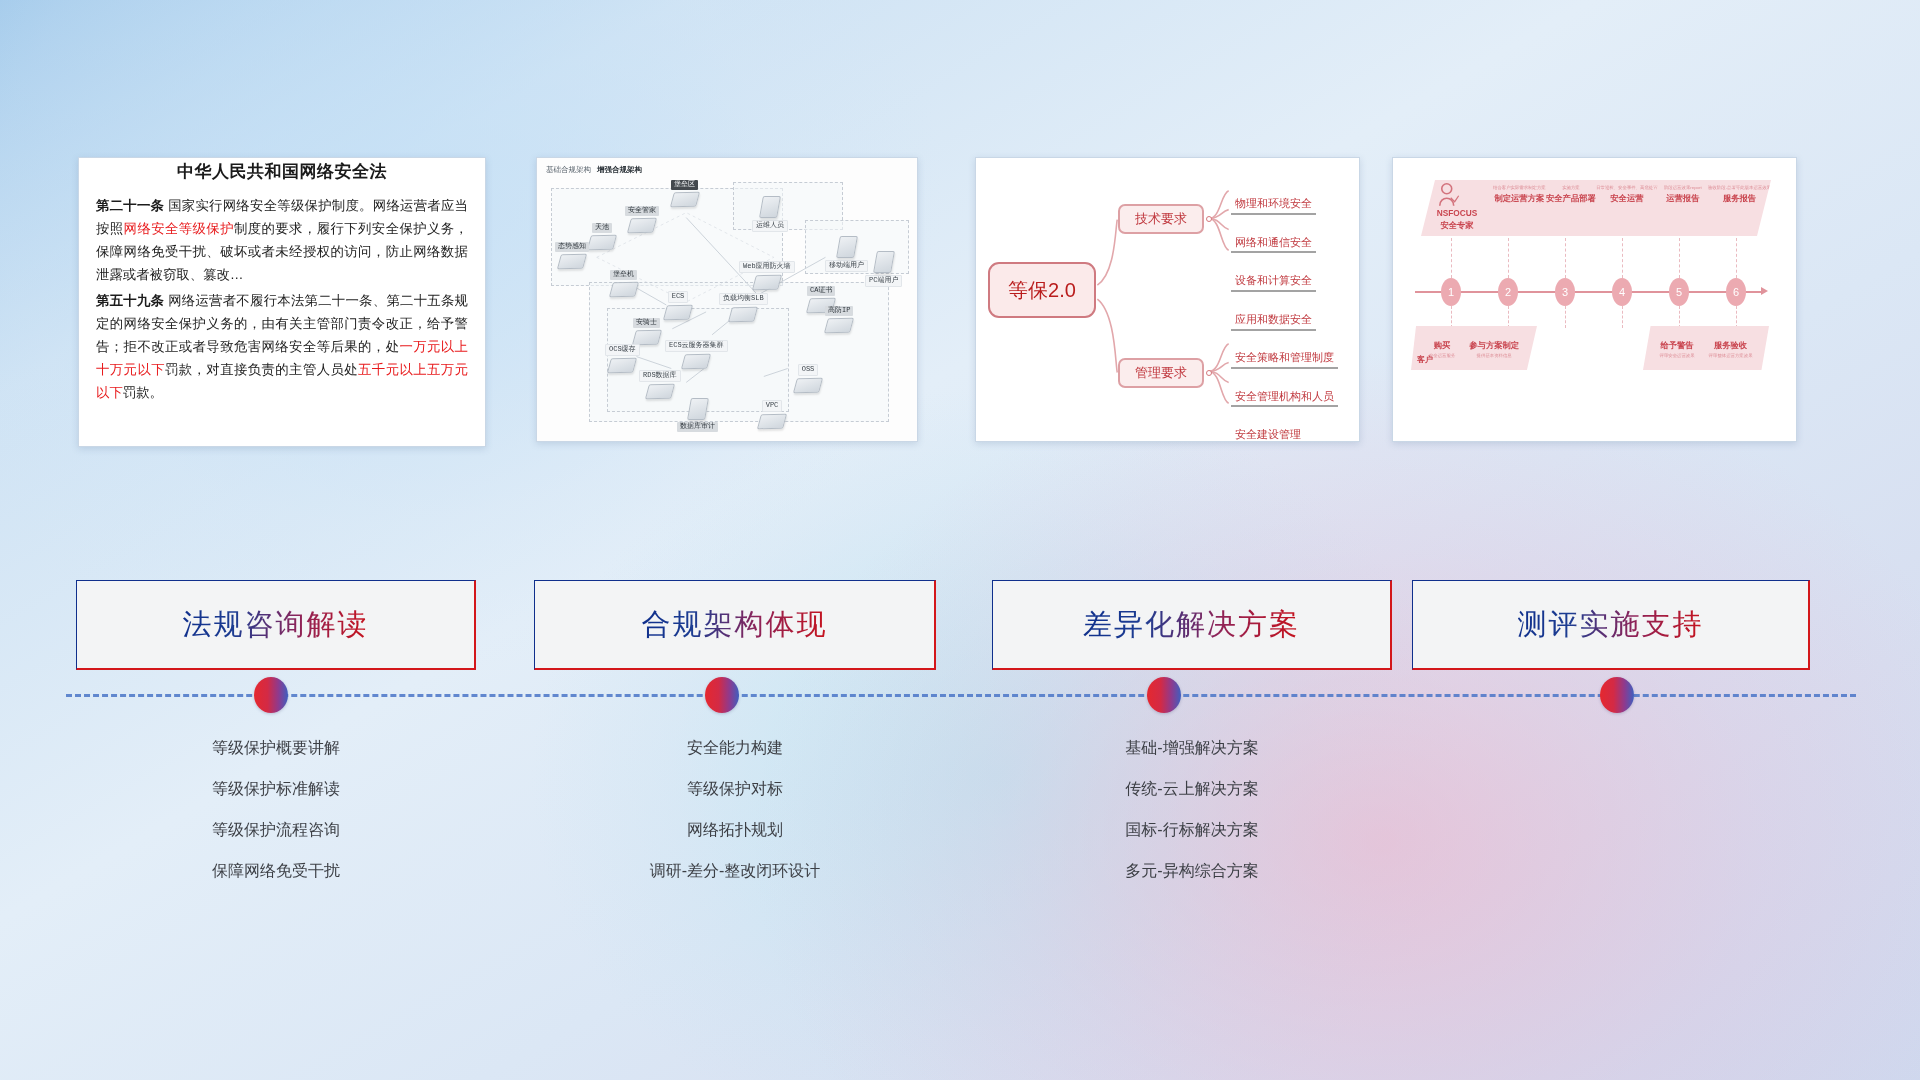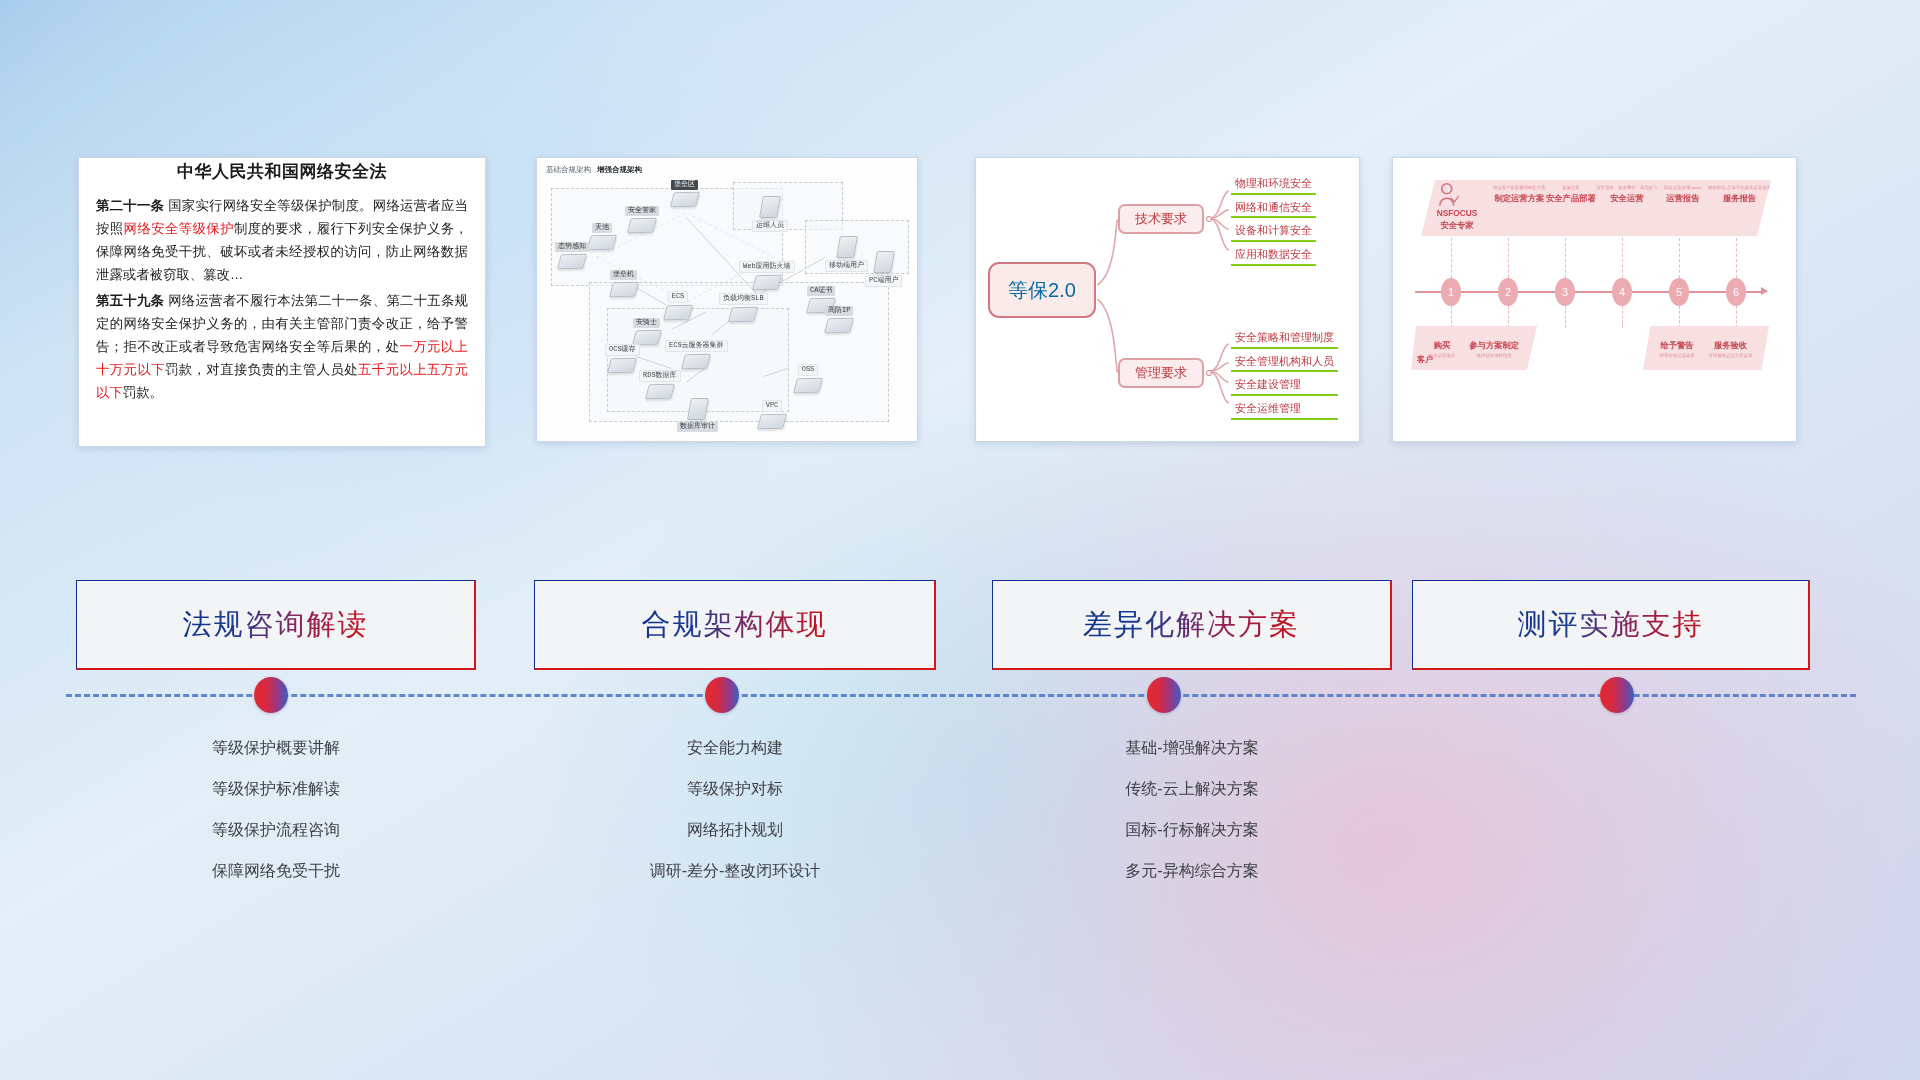--- a/index.html
+++ b/index.html
@@ -69,35 +69,36 @@
   .arch-lbl.plain { background: #f3f5f7; color: #3b434a; border: 1px solid #e2e6ea; }
   .arch-lbl.dark { background: #44494e; color: #f2f4f6; }
   .arch-lbl.under { margin-bottom: 0; margin-top: 2px; }
 
   
   .mind { position: relative; width: 100%; height: 100%; background: #fff; }
   .mind-core {
     position: absolute; left: 12px; top: 104px; width: 108px; height: 56px;
     border: 2.5px solid #cf7a80; border-radius: 11px; background: #fbeaea;
     display: flex; align-items: center; justify-content: center;
-    font-size: 20px; color: #0369a1;
+    font-size: 20px; color: #b91c1c;
   }
   .mind-br {
     position: absolute; width: 86px; height: 30px;
     border: 2px solid #dda0a4; border-radius: 7px; background: #fbeded;
     display: flex; align-items: center; justify-content: center;
     font-size: 13px; color: #c0393f;
   }
   #mind-tech { left: 142px; top: 46px; }
   #mind-mgmt { left: 142px; top: 200px; }
   .mind-leafgrp { position: absolute; }
   .mind-leaf {
     font-size: 11px; color: #c0393f; white-space: nowrap;
-    border-bottom: 2px solid #84cc16; padding: 1px 4px 3px 4px; margin-bottom: 5px;
+    border-bottom: 2px solid #a3a3a3; padding: 1px 4px 3px 4px; margin-bottom: 5px;
     line-height: 1.15;
+    margin-top: 20px;
   }
   .mind-dot {
     position: absolute; width: 6px; height: 6px; border-radius: 50%;
     border: 1.3px solid #d4777c; background: #fff;
   }
   .mind-svg { position: absolute; inset: 0; width: 100%; height: 100%; }
 
   
   .nsf { position: relative; width: 100%; height: 100%; background: #fff; }
   .nsf-band {

